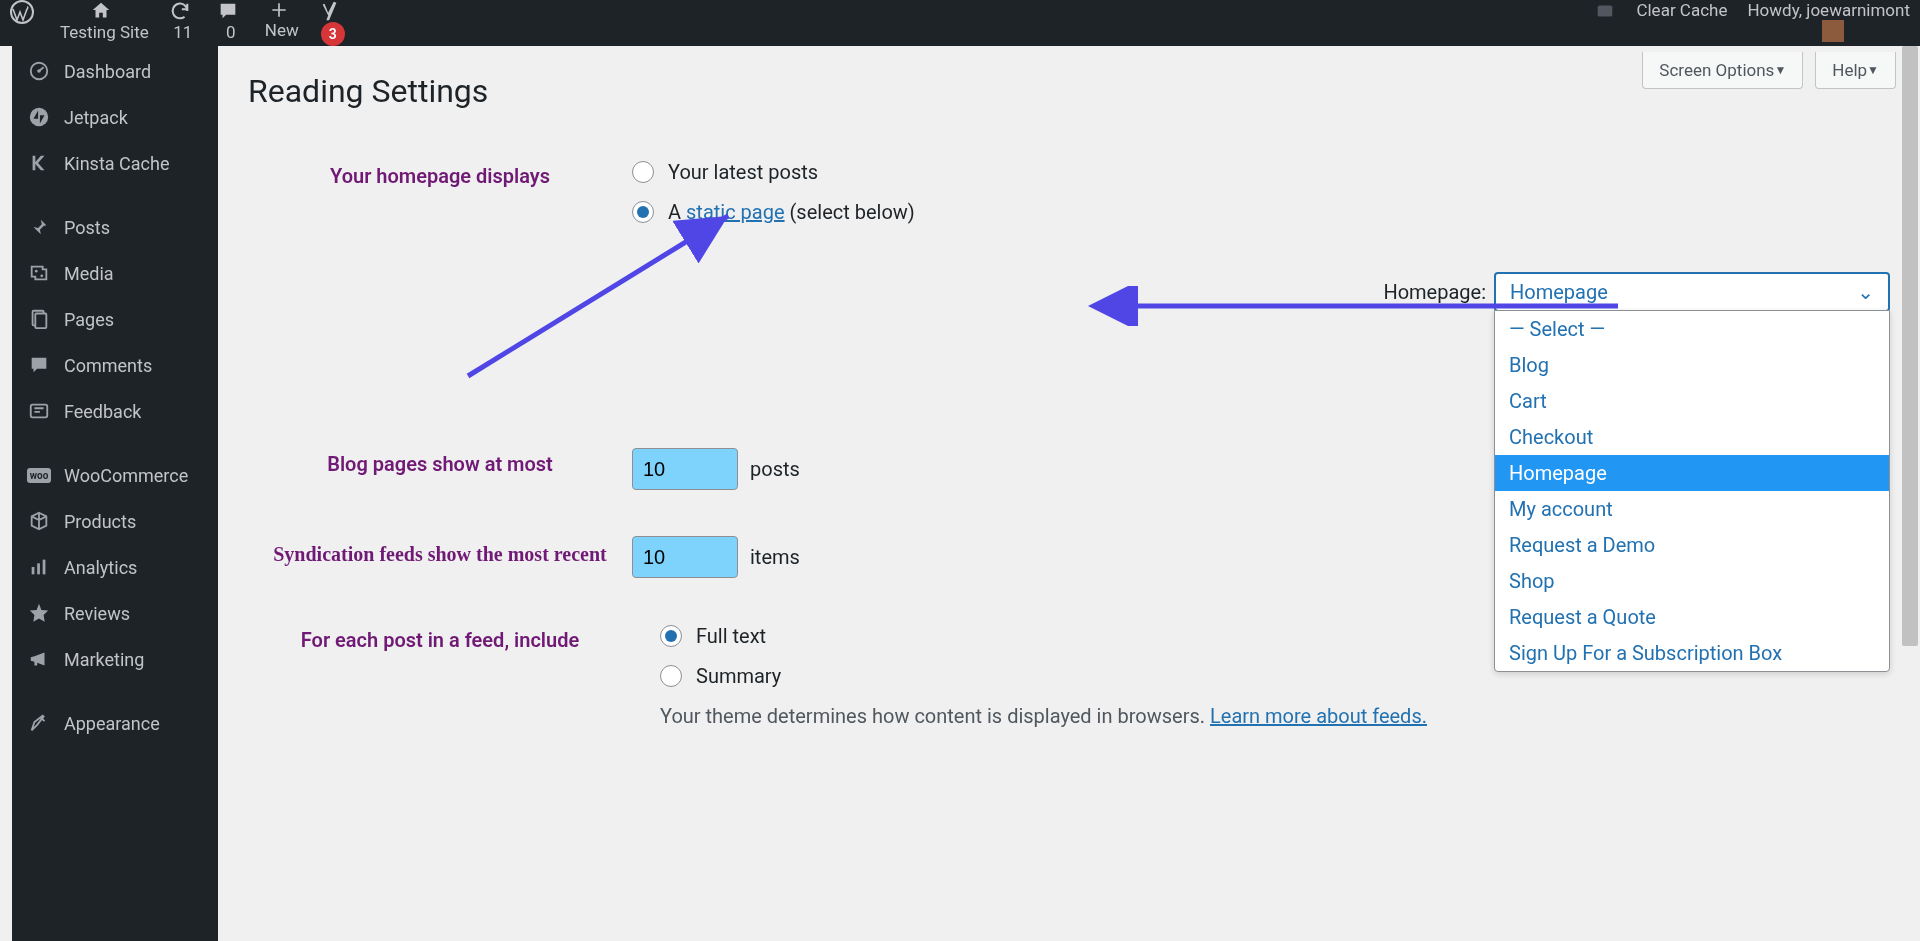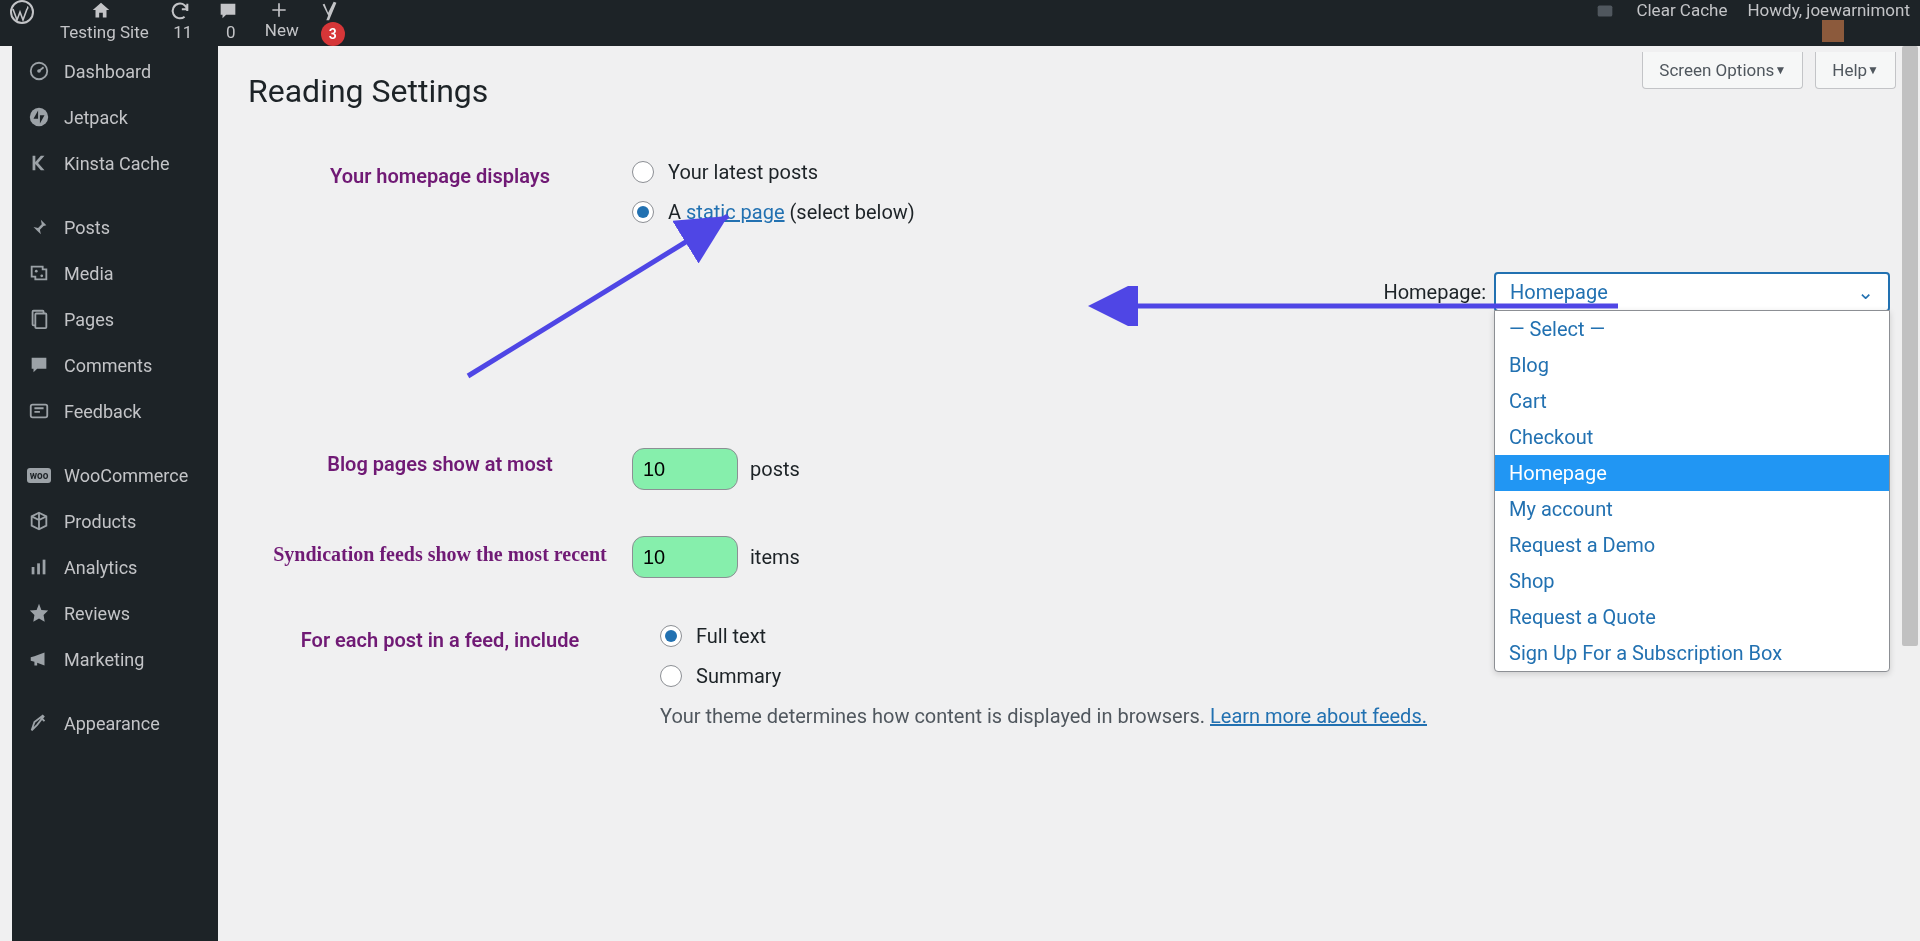--- a/index.html
+++ b/index.html
@@ -36,21 +36,21 @@
 a.wp-link{color:#2271b1;text-decoration:underline;}
 
 .sel-row{display:flex;align-items:center;margin:48px 0 0 22px;justify-content:flex-end;}
 .sel-row .sel-lbl{width:128px;text-align:right;margin-right:8px;font-size:20px;}
 .selectbox{position:relative;width:396px;}
 .selectbox .sel-head{border:2px solid #2271b1;border-radius:4px;height:36px;display:flex;align-items:center;justify-content:space-between;padding:0 14px;background:#fff;color:#2271b1;font-size:20px;cursor:pointer;}
 .selectbox .sel-list{position:absolute;left:0;right:0;top:38px;background:#fff;border:1px solid #8c8f94;border-radius:0 0 4px 4px;z-index:50;box-shadow:0 2px 6px rgba(0,0,0,.15);}
 .sel-list .opt{padding:6px 14px;font-size:20px;color:#2271b1;cursor:pointer;}
 .sel-list .opt.selected{background:#2196f3;color:#fff;}
 
-.numbox{width:84px;height:40px;border:1px solid #8c8f94;border-radius:12px;padding:0 10px;font-size:20px;background:#86efac;}
+.numbox{width:84px;height:40px;border:1px solid #8c8f94;border-radius:4px;padding:0 10px;font-size:20px;background:#7dd3fc;}
 
 .help-text{margin-top:16px;color:#50575e;font-size:20px;}
 
 
 .arrow-svg{position:absolute;pointer-events:none;z-index:100;}
 
 #scrollbar{position:absolute;right:0;top:46px;bottom:0;width:20px;background:#f0f0f0;}
 #scrollbar .thumb{position:absolute;left:2px;right:2px;top:0;height:600px;background:#c1c1c1;border-radius:2px;}
 </style>
 </head>

